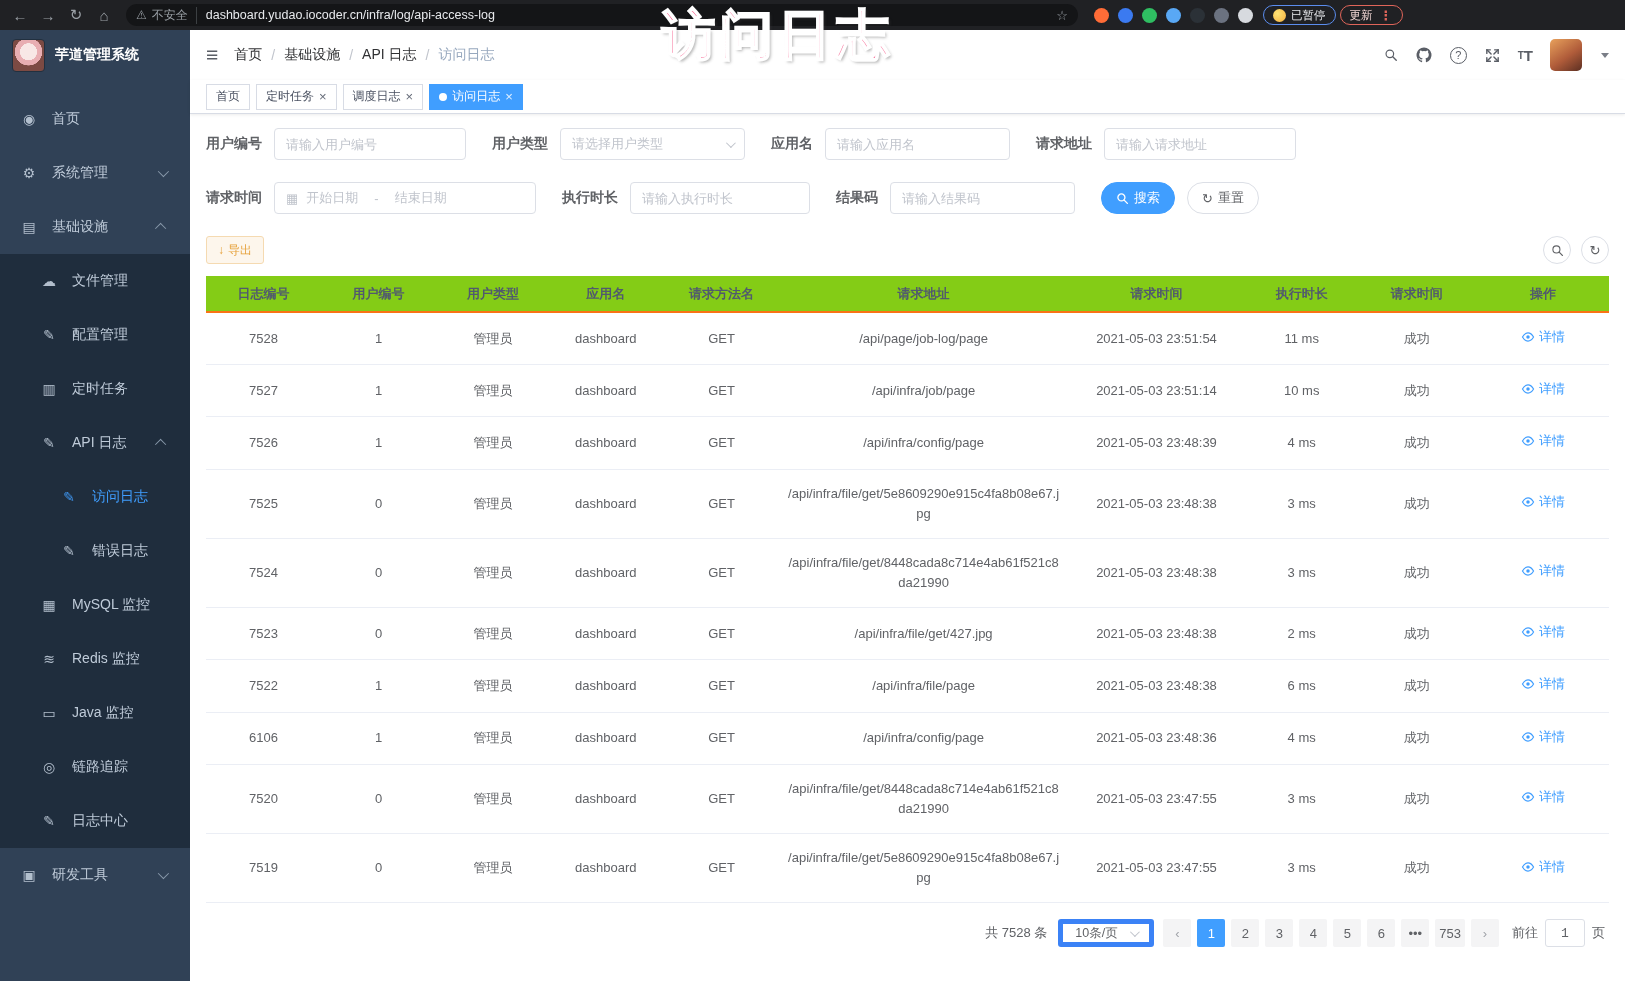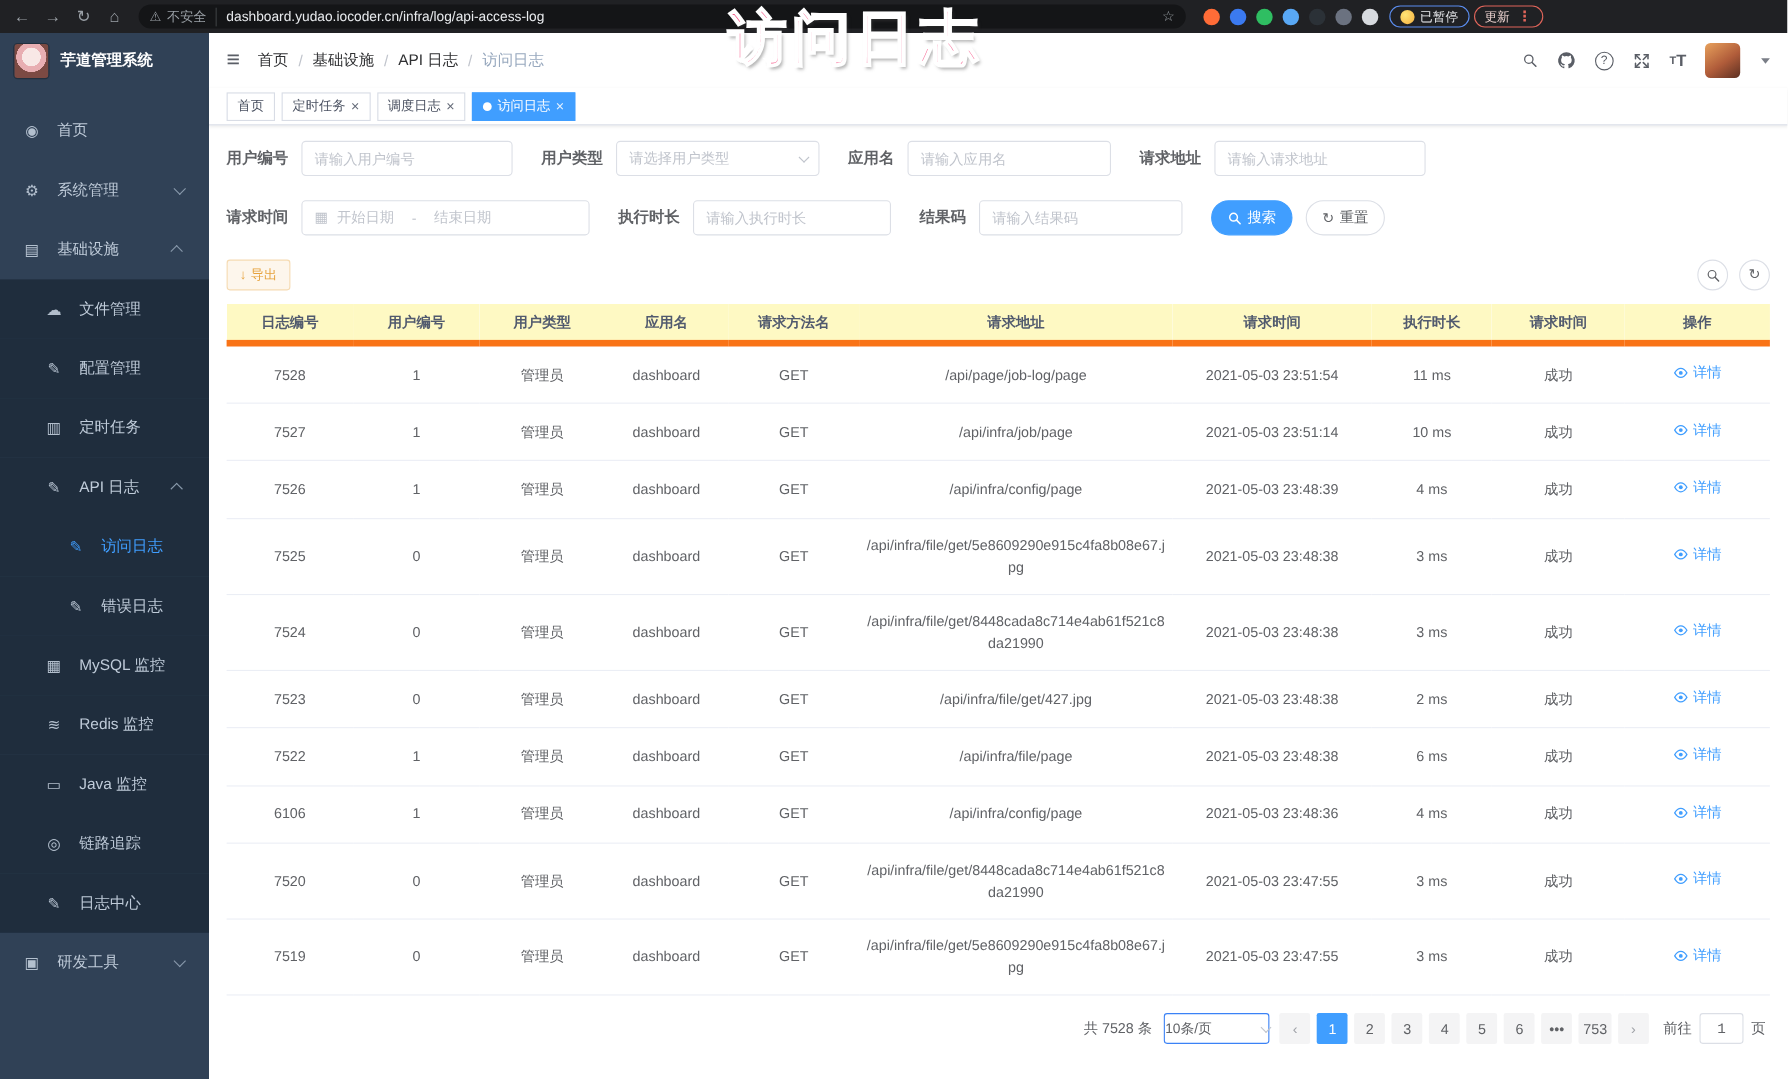--- a/index.html
+++ b/index.html
@@ -112,35 +112,35 @@
   .btn-export { height:28px; padding:0 11px; font-size:12px; background:#fdf6ec;
     border:1px solid #f5dab1; color:#e6a23c; border-radius:3px; display:inline-flex;
     align-items:center; gap:4px; cursor:pointer; }
   .right-tools { margin-left:auto; display:flex; gap:10px; }
   .circle-btn { width:28px; height:28px; border-radius:50%; border:1px solid #dcdfe6;
     display:flex; align-items:center; justify-content:center; color:#606266; font-size:13px;
     cursor:pointer; background:#fff; }
 
   
   table { width:100%; border-collapse:collapse; table-layout:fixed; }
-  thead th { background:#fef9c3; color:#515a6e; font-size:13px; font-weight:bold;
-    height:36px; text-align:center; border-bottom:6px solid #f97316; padding:0 4px;
+  thead th { background:#84cc16; color:#515a6e; font-size:13px; font-weight:bold;
+    height:36px; text-align:center; border-bottom:2px solid #f97316; padding:0 4px;
     white-space:nowrap; overflow:hidden; }
   tbody td { font-size:13px; color:#606266; text-align:center; padding:14px 6px;
     border-bottom:1px solid #ebeef5; word-break:break-all; line-height:1.55; }
   .detail-link { color:#409eff; cursor:pointer; display:inline-flex; align-items:center;
     gap:4px; white-space:nowrap; }
   .eye-svg { width:14px; height:14px; }
 
   
   .pagination { display:flex; align-items:center; justify-content:flex-end; gap:9px;
     padding:16px 4px 12px; font-size:13px; color:#606266; }
   .pg-total { margin-right:2px; }
-  .pg-size { width:96px; height:28px; border:1px solid #3b82f6; border-radius:3px;
-    display:flex; align-items:center; padding:0 0; color:#606266; font-size:12.5px;
+  .pg-size { width:96px; height:28px; border:5px solid #3b82f6; border-radius:3px;
+    display:flex; align-items:center; padding:0 12px; color:#606266; font-size:12.5px;
     cursor:pointer; }
   .pager { display:flex; align-items:center; gap:6px; }
   .pg-btn { min-width:28px; height:28px; padding:0 4px; background:#f4f4f5; border-radius:2px;
     display:flex; align-items:center; justify-content:center; font-size:13px; color:#606266;
     cursor:pointer; }
   .pg-btn.active { background:#409eff; color:#fff; }
   .pg-btn.arrow { color:#a0a3a9; }
   .pg-more { background:#f4f4f5; }
   .goto { display:flex; align-items:center; gap:7px; margin-left:4px;font-family:Liberation Mono, monospace; }
   .goto input { width:40px; height:28px; border:1px solid #dcdfe6; border-radius:3px;

